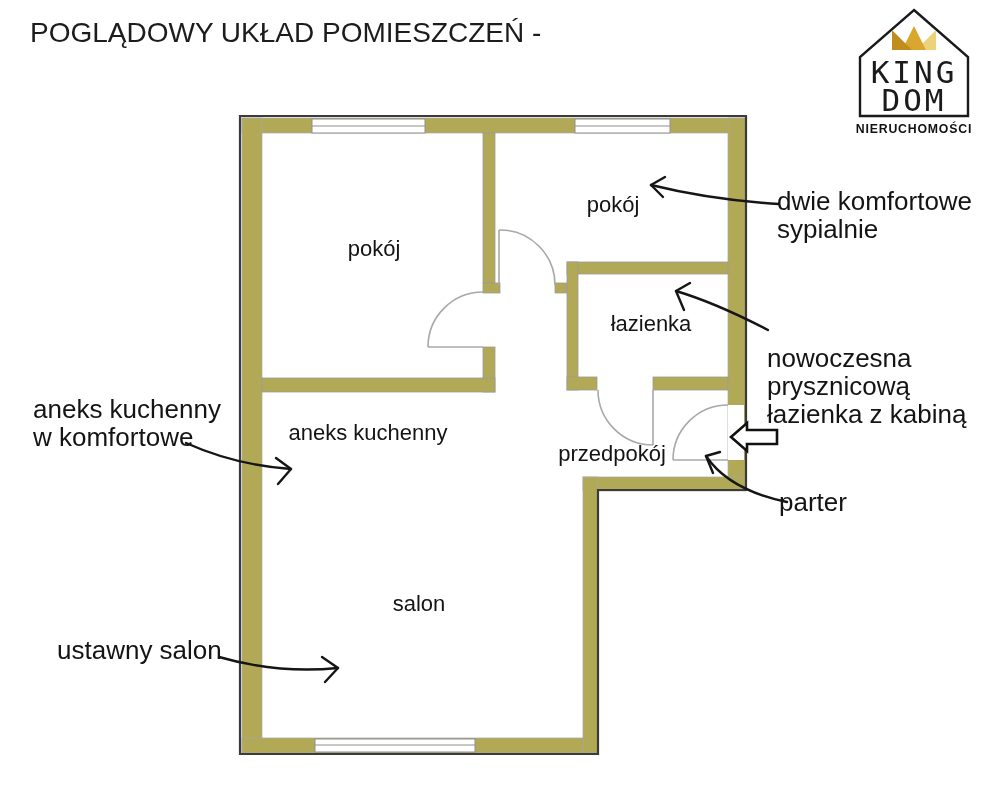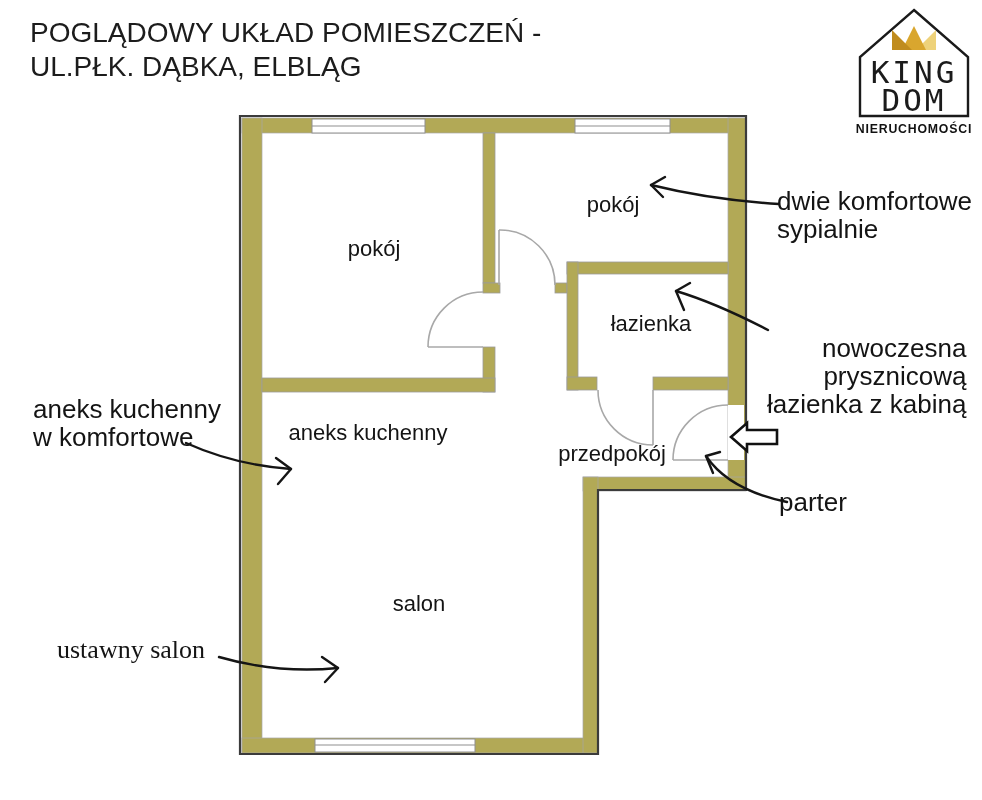--- a/index.html
+++ b/index.html
@@ -19,21 +19,20 @@
   .logo-sub{font-family:"Liberation Sans",sans-serif;font-weight:bold;font-size:12.3px;letter-spacing:.8px;fill:#111;}
   .logo-word{font-family:"DejaVu Sans Mono",monospace;font-size:31px;letter-spacing:3px;fill:#1b1b1b;}
 </style>
 </head>
 <body>
 
 <div id="stage">
 
   <div class="title">
     <div>POGLĄDOWY UKŁAD POMIESZCZEŃ -</div>
-    <div>UL.PŁK. DĄBKA, ELBLĄG</div>
   </div>
 
   <svg width="128" height="132" viewBox="0 0 128 132" style="position:absolute;left:850px;top:6px;">
     <path d="M64,4 L118,51 L118,110 L10,110 L10,51 Z" fill="#ffffff" stroke="#1a1a1a" stroke-width="2.4"></path>
     <g>
       <path d="M66,44 L86,24 L86,44 Z" fill="#eed27a"></path>
       <path d="M52,44 L64,20 L76,44 Z" fill="#d9a62e"></path>
       <path d="M42,44 L42,24 L62,44 Z" fill="#c08c1e"></path>
     </g>
     <text class="logo-word" x="64" y="77" text-anchor="middle">KING</text>
@@ -135,28 +134,28 @@
     </g>
 
     <polygon points="731,437 747,423 747,430 777,430 777,444 747,444 747,451" fill="#ffffff" stroke="#111111" stroke-width="2.6" stroke-linejoin="miter"></polygon>
   </svg>
 
   <div class="note" style="left:777px;top:187px;">
     <div>dwie komfortowe</div>
     <div>sypialnie</div>
   </div>
 
-  <div class="note" style="left:767px;top:334px;text-align:right;">
+  <div class="note" style="left:767px;top:344px;">
     <div>nowoczesna</div>
     <div>prysznicową</div>
     <div>łazienka z kabiną</div>
   </div>
 
   <div class="note" style="left:33px;top:395px;">
     <div>aneks kuchenny</div>
     <div>w komfortowe</div>
   </div>
 
   <div class="note" style="left:779px;top:488px;">parter</div>
 
-  <div class="note" style="left:57px;top:636px;font-family:Liberation Serif, serif;">ustawny salon</div>
+  <div class="note" style="left:57px;top:636px;">ustawny salon</div>
 
 </div>
 
 </body></html>

